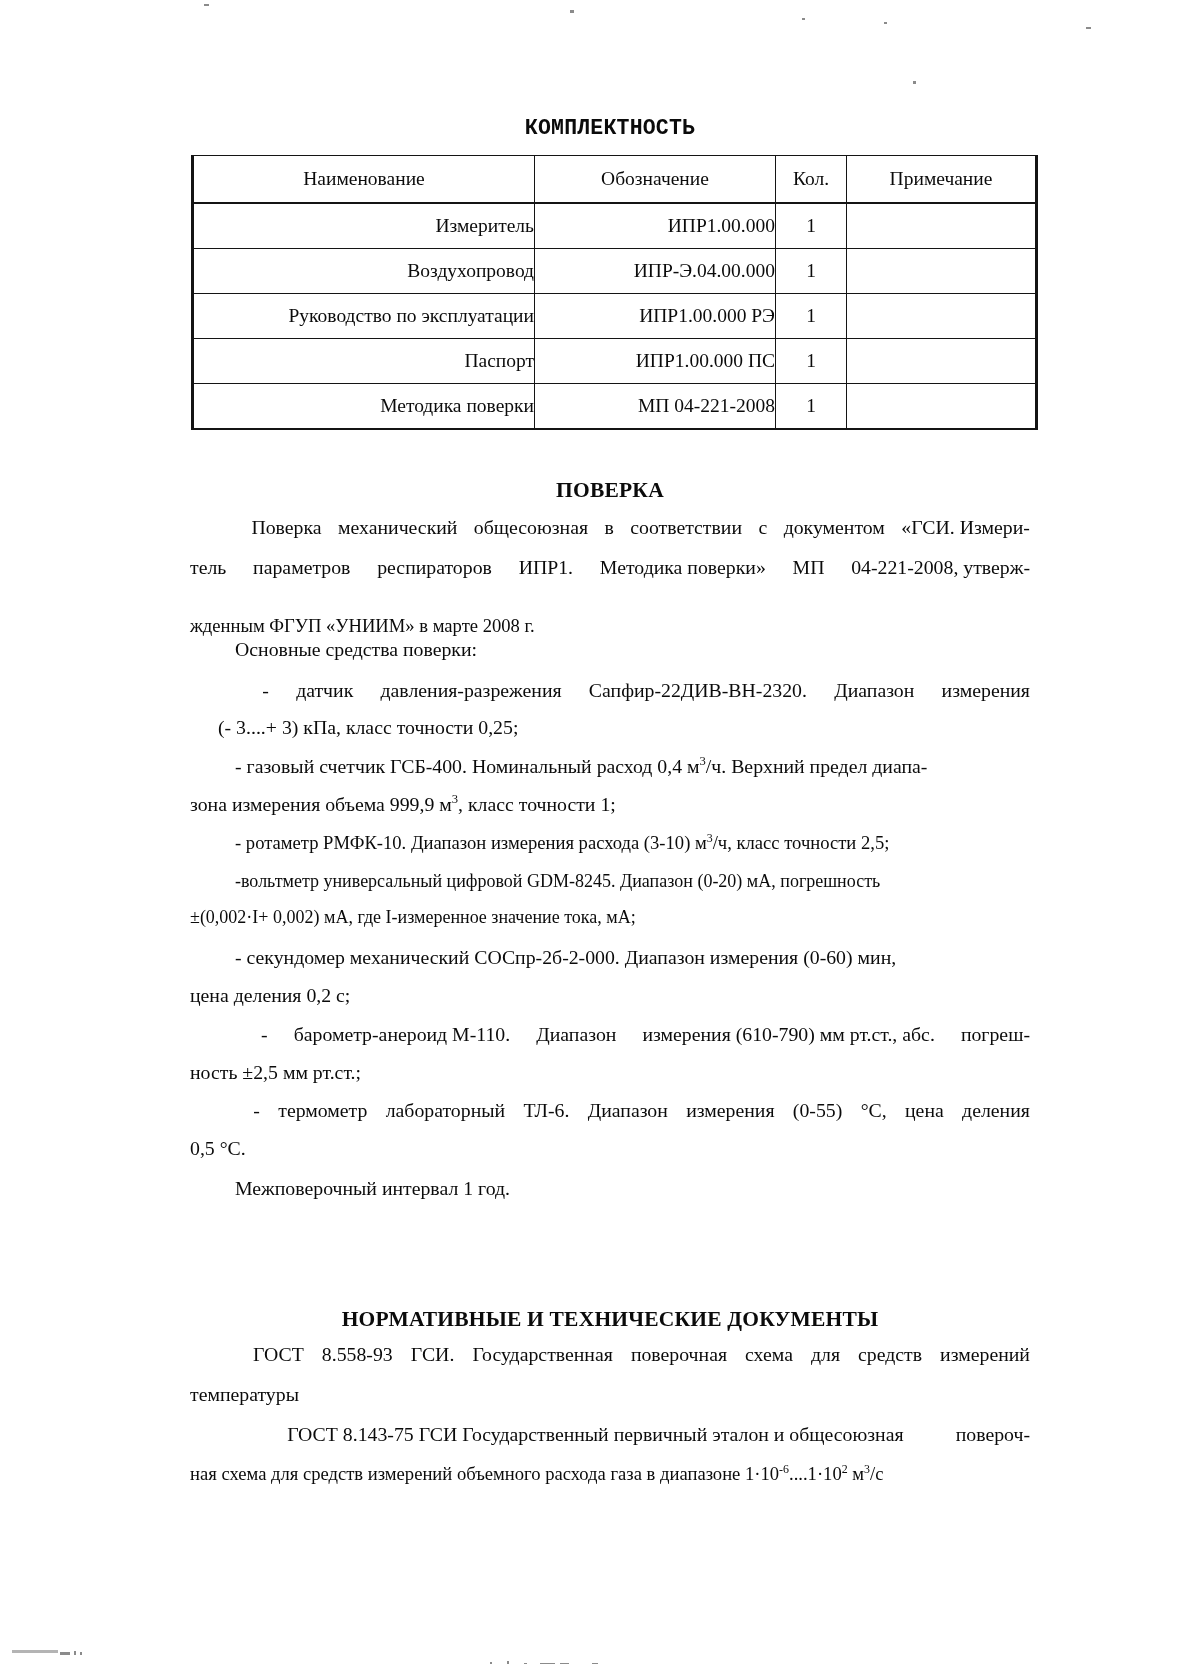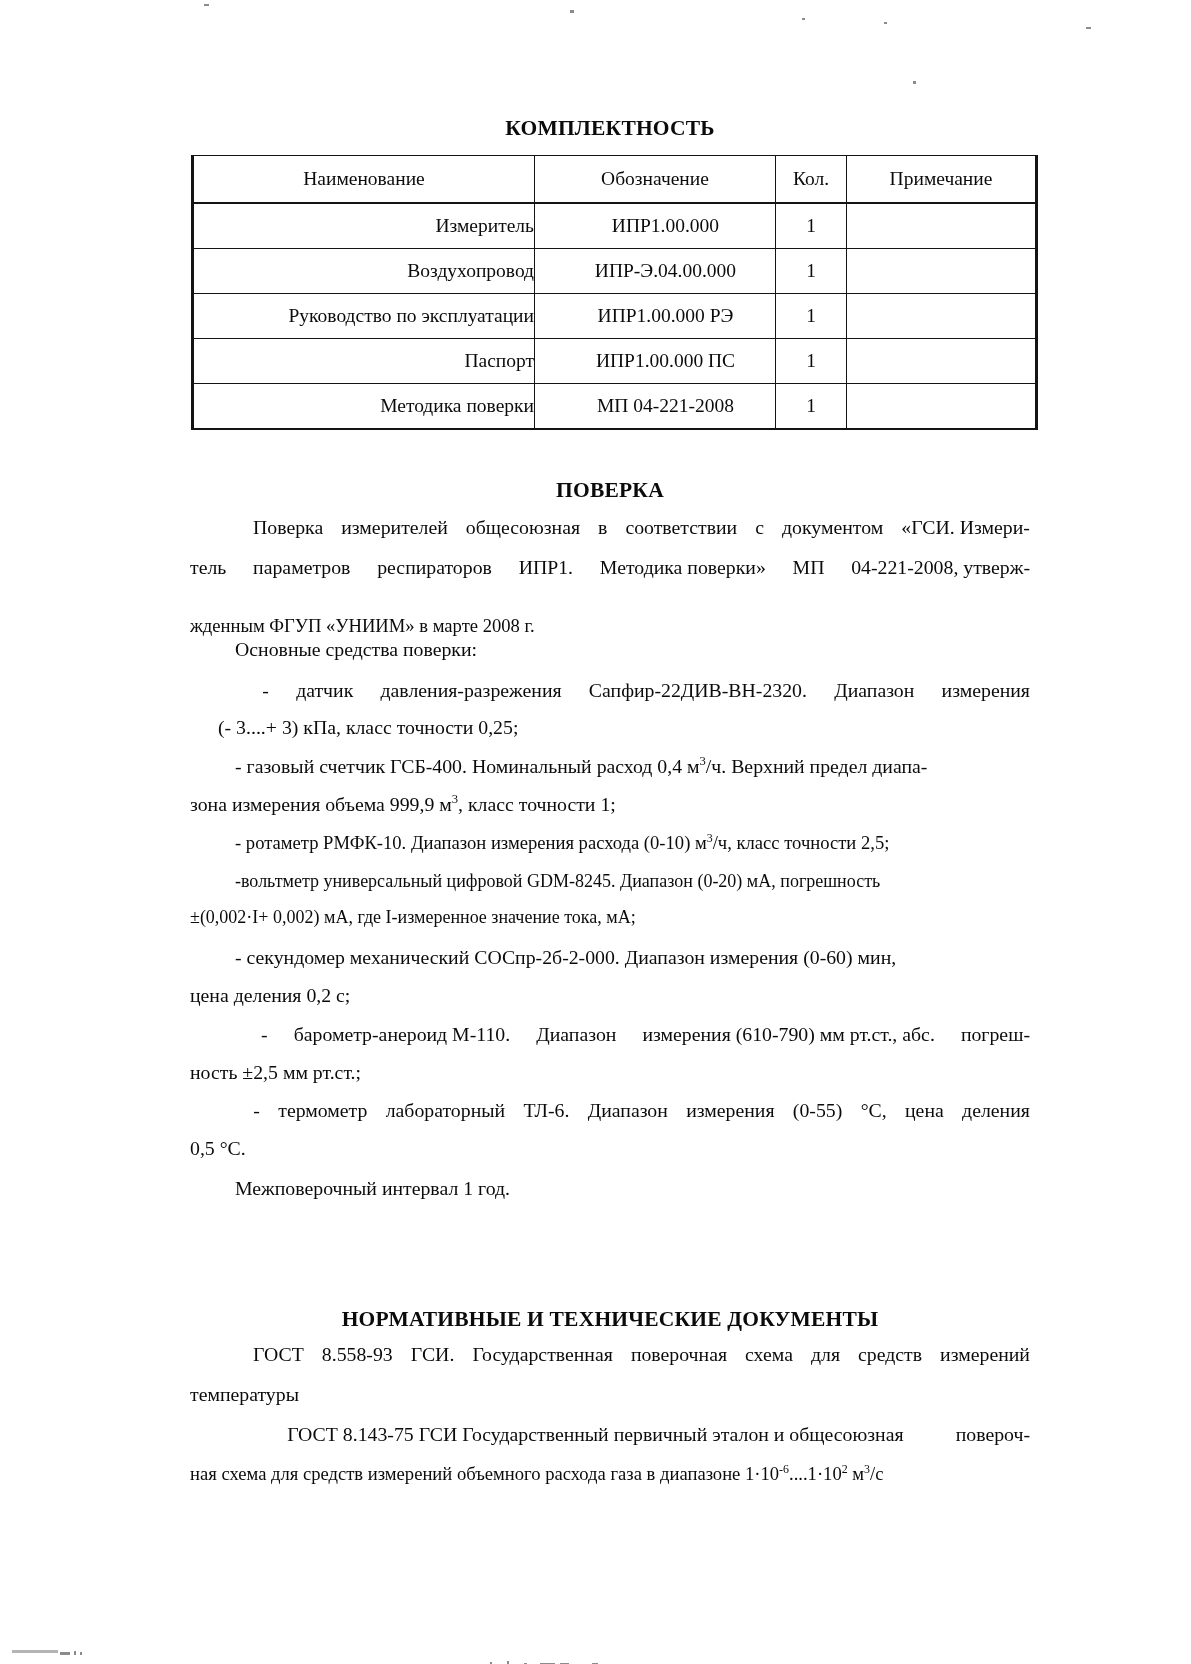--- a/index.html
+++ b/index.html
@@ -52,20 +52,21 @@
     letter-spacing: .2px;
     margin: 0;
   }
 
   
   .kit-title {
     position: absolute;
     left: 0;
     top: 116px;
     width: 840px;
+    font-family: Liberation Mono, monospace;
   }
 
   table.kit {
     position: absolute;
     left: 1px;
     top: 155px;
     width: 838px;
     border-collapse: collapse;
     table-layout: fixed;
     font-size: 19.5px;
@@ -86,21 +87,21 @@
   table.kit,
   table.kit tbody tr:last-child td {
     border-bottom-width: 2.4px;
   }
   table.kit th.c-name,  table.kit td.c-name  { width: 340px; }
   table.kit th.c-desig, table.kit td.c-desig { width: 240px; }
   table.kit th.c-qty,   table.kit td.c-qty   { width: 70px;  }
   table.kit th.c-note,  table.kit td.c-note  { width: 188px; }
 
   table.kit td.c-name  { text-align: right; padding-left: 9px; }
-  table.kit td.c-desig { text-align: center; padding-left: 21px; }
+  table.kit td.c-desig { text-align: right; padding-left: 21px; }
   table.kit td.c-qty   { text-align: center; }
   table.kit td.c-note  { text-align: left; }
 
   .kit-outer-left  { border-left-width: 3px !important; margin-left: 31px; }
   .kit-outer-right { border-right-width: 3px !important; }
 
   
   .verify-title { position: absolute; left: 0; top: 478px; width: 840px; }
   .docs-title   { position: absolute; left: 0; top: 1307px; width: 840px; }
 
@@ -200,21 +201,21 @@
         </tr>
       </tbody>
     </table>
 
     <div class="verify-title">
       <h1 class="section-title">ПОВЕРКА</h1>
     </div>
 
     <div class="para" style="top:518px;">
       <span class="j">
-        <span class="indent" style="width:45px;"></span><span>Поверка</span><span>измерителей</span><span>общесоюзная</span><span>в</span><span>соответствии</span><span>с</span><span>документом</span><span>«ГСИ. Измери-</span>
+        <span class="indent" style="width:45px;"></span><span>Поверка</span><span>механический</span><span>общесоюзная</span><span>в</span><span>соответствии</span><span>с</span><span>документом</span><span>«ГСИ. Измери-</span>
       </span>
     </div>
 
     <div class="para" style="top:558px;">
       <span class="j">
         <span>тель</span><span>параметров</span><span>респираторов</span><span>ИПР1.</span><span>Методика поверки»</span><span>МП</span><span>04-221-2008, утверж-</span>
       </span>
     </div>
 
     <div class="para tight" style="top:617px;">жденным ФГУП «УНИИМ» в марте 2008 г.</div>
@@ -229,21 +230,21 @@
     <div class="para" style="top:718px;margin-left:28px;">(- 3....+ 3) кПа, класс точности 0,25;</div>
 
     <div class="para" style="top:757px; padding-left:45px;">
       <span>- газовый счетчик ГСБ-400. Номинальный расход 0,4 м</span><sup>3</sup><span>/ч. Верхний предел диапа-</span>
     </div>
     <div class="para" style="top:795px;">
       <span>зона измерения объема 999,9 м</span><sup>3</sup><span>, класс точности 1;</span>
     </div>
 
     <div class="para tight" style="top:834px; padding-left:45px;">
-      <span>- ротаметр РМФК-10. Диапазон измерения расхода (0-10) м</span><sup>3</sup><span>/ч, класс точности 2,5;</span>
+      <span>- ротаметр РМФК-10. Диапазон измерения расхода (3-10) м</span><sup>3</sup><span>/ч, класс точности 2,5;</span>
     </div>
 
     <div class="para tight" style="top:872px; padding-left:45px; font-size:18px;">-вольтметр универсальный цифровой GDM-8245. Диапазон (0-20) мА,    погрешность</div>
     <div class="para tight" style="top:908px; font-size:18px;">±(0,002·I+ 0,002)  мА, где I-измеренное значение тока, мА;</div>
 
     <div class="para" style="top:948px; padding-left:45px;">- секундомер механический СОСпр-2б-2-000. Диапазон измерения  (0-60) мин,</div>
     <div class="para" style="top:986px;">цена деления 0,2 с;</div>
 
     <div class="para" style="top:1025px;">
       <span class="j">

